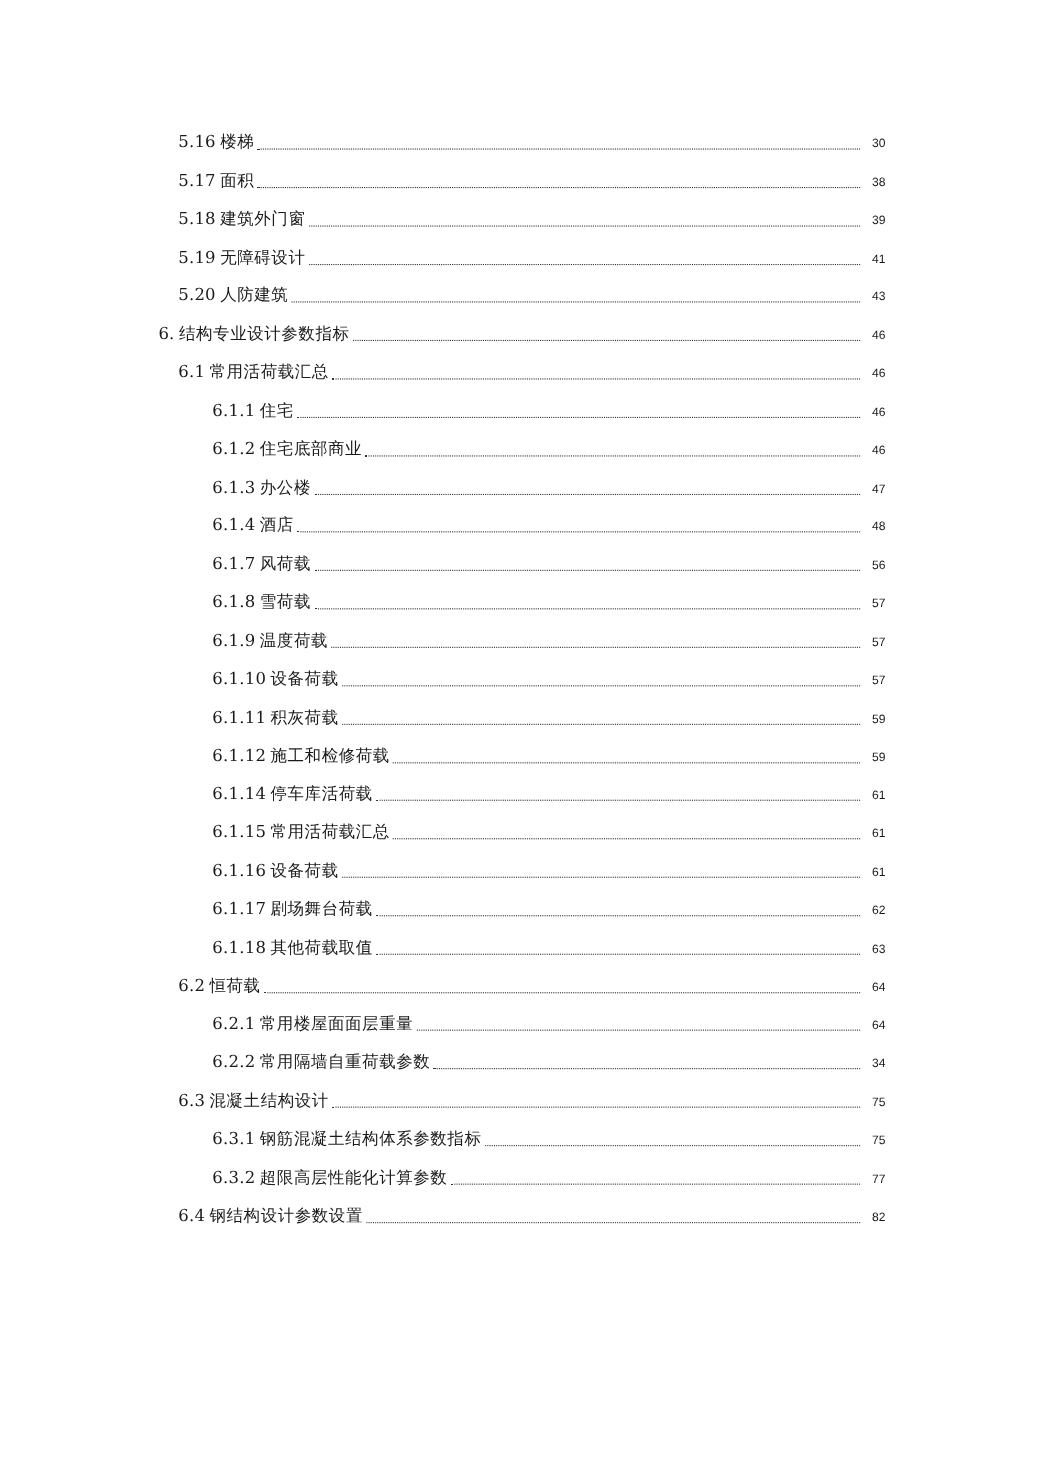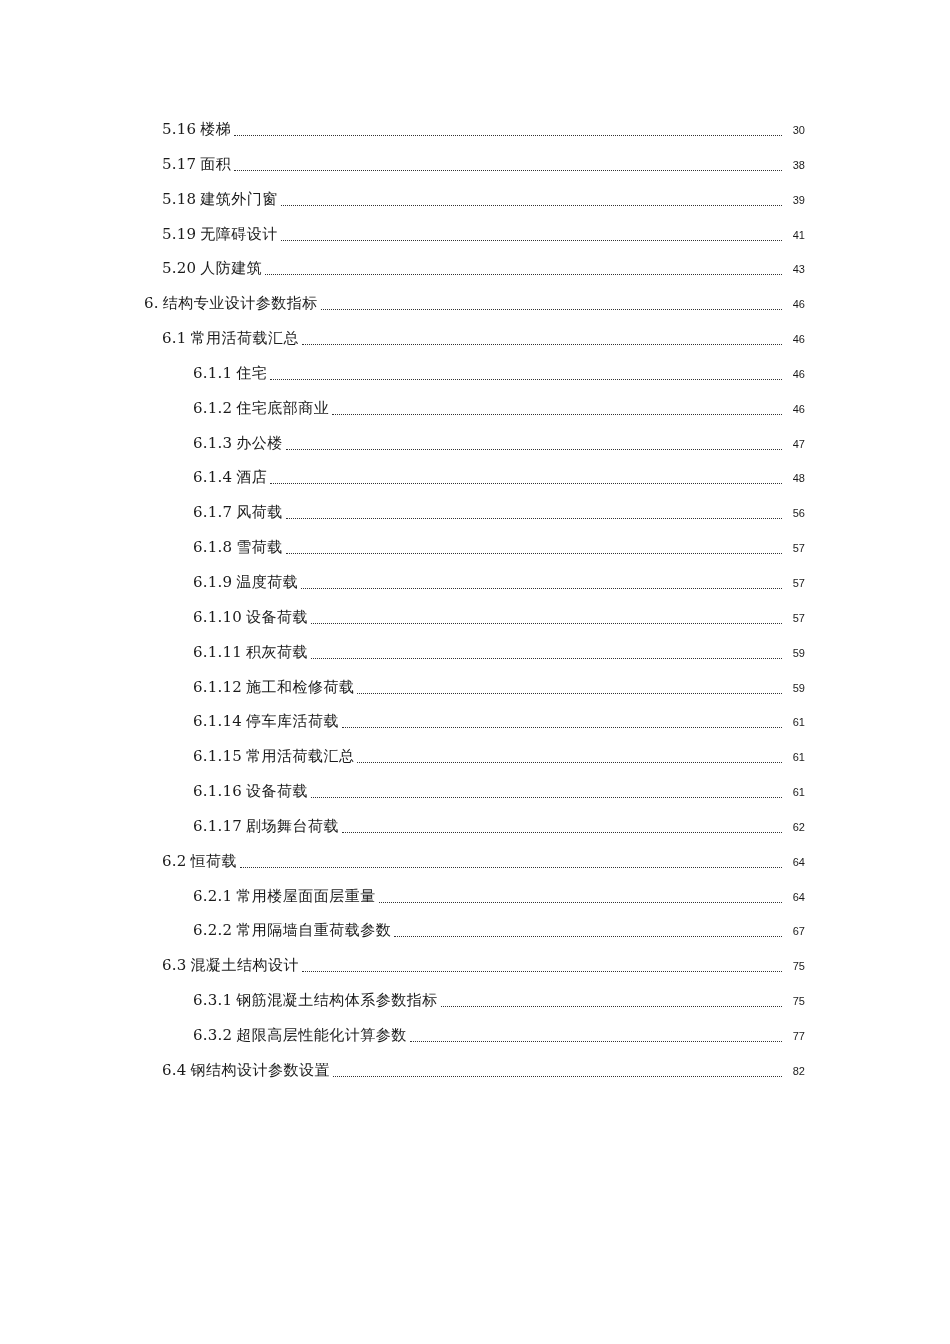--- a/index.html
+++ b/index.html
@@ -234,20 +234,28 @@
     </div>
   </div>
     <div class="toc-row lvl-3">
     <div class="toc-entry">
       <span class="toc-num">6.1.17</span>
       <span class="toc-title">剧场舞台荷载</span>
       <span class="toc-leader"></span>
       <span class="toc-page">62</span>
     </div>
   </div>
+    <div class="toc-row lvl-3">
+    <div class="toc-entry">
+      <span class="toc-num">6.1.18</span>
+      <span class="toc-title">其他荷载取值</span>
+      <span class="toc-leader"></span>
+      <span class="toc-page">63</span>
+    </div>
+  </div>
     <div class="toc-row lvl-2">
     <div class="toc-entry">
       <span class="toc-num">6.2</span>
       <span class="toc-title">恒荷载</span>
       <span class="toc-leader"></span>
       <span class="toc-page">64</span>
     </div>
   </div>
     <div class="toc-row lvl-3">
     <div class="toc-entry">
@@ -255,21 +263,21 @@
       <span class="toc-title">常用楼屋面面层重量</span>
       <span class="toc-leader"></span>
       <span class="toc-page">64</span>
     </div>
   </div>
     <div class="toc-row lvl-3">
     <div class="toc-entry">
       <span class="toc-num">6.2.2</span>
       <span class="toc-title">常用隔墙自重荷载参数</span>
       <span class="toc-leader"></span>
-      <span class="toc-page">67</span>
+      <span class="toc-page">34</span>
     </div>
   </div>
     <div class="toc-row lvl-2">
     <div class="toc-entry">
       <span class="toc-num">6.3</span>
       <span class="toc-title">混凝土结构设计</span>
       <span class="toc-leader"></span>
       <span class="toc-page">75</span>
     </div>
   </div>

